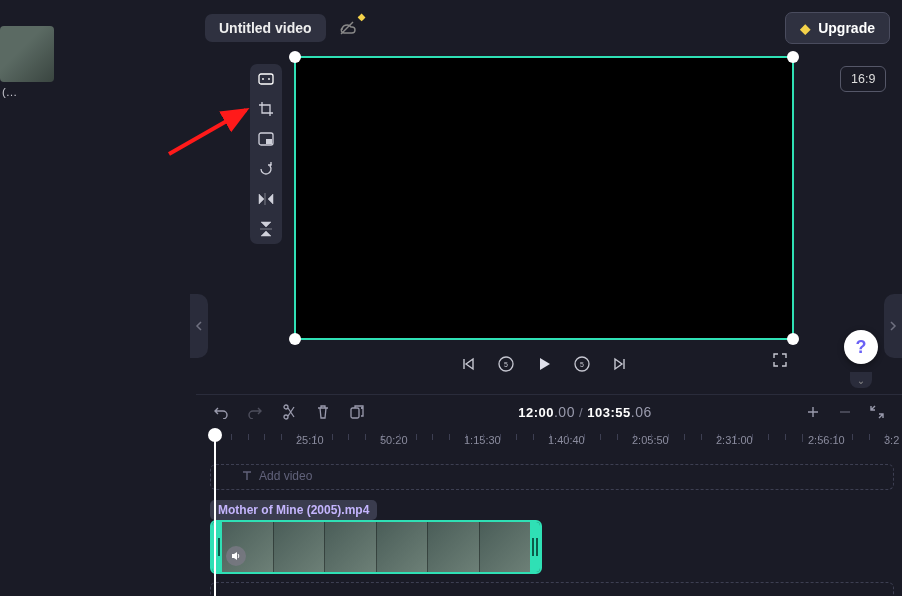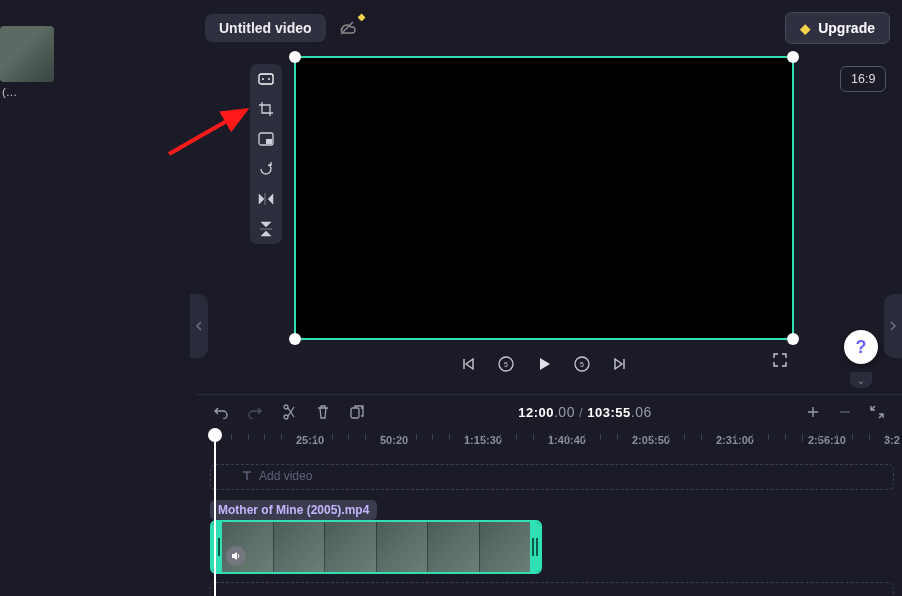--- a/index.html
+++ b/index.html
@@ -136,21 +136,21 @@
       border-top:1px solid #2a2c3b;
     }
     .tl-ic{width:18px;height:18px;display:flex;align-items:center;justify-content:center;cursor:pointer;}
     .timecode { flex:1; text-align:center; font-size:13px; letter-spacing:0.5px; }
     .timecode b{color:#fff; font-weight:700;}
     .timecode .ms{font-size:14px;}
     .timecode .sep{color:#7c7d90;}
     .tl-right{display:flex;gap:14px;align-items:center;}
     
     .ruler-area {
-      position:absolute; left:196px; right:0; top:428px; height:22px;font-weight:bold;
+      position:absolute; left:196px; right:0; top:428px; height:22px;
     }
     .playhead {
       position:absolute; left:12px; top:0; width:14px; height:14px;
       background:#fff; border-radius:50%; z-index:3;
     }
     .playhead-line{
       position:absolute; left:18px; top:8px; width:2px; height:160px; background:#fff; z-index:3;
     }
     .ruler-ticks{position:absolute;left:0;right:0;top:6px;height:16px;}
     .tick{position:absolute;top:0; width:1px; height:6px; background:#3d3f52;}

